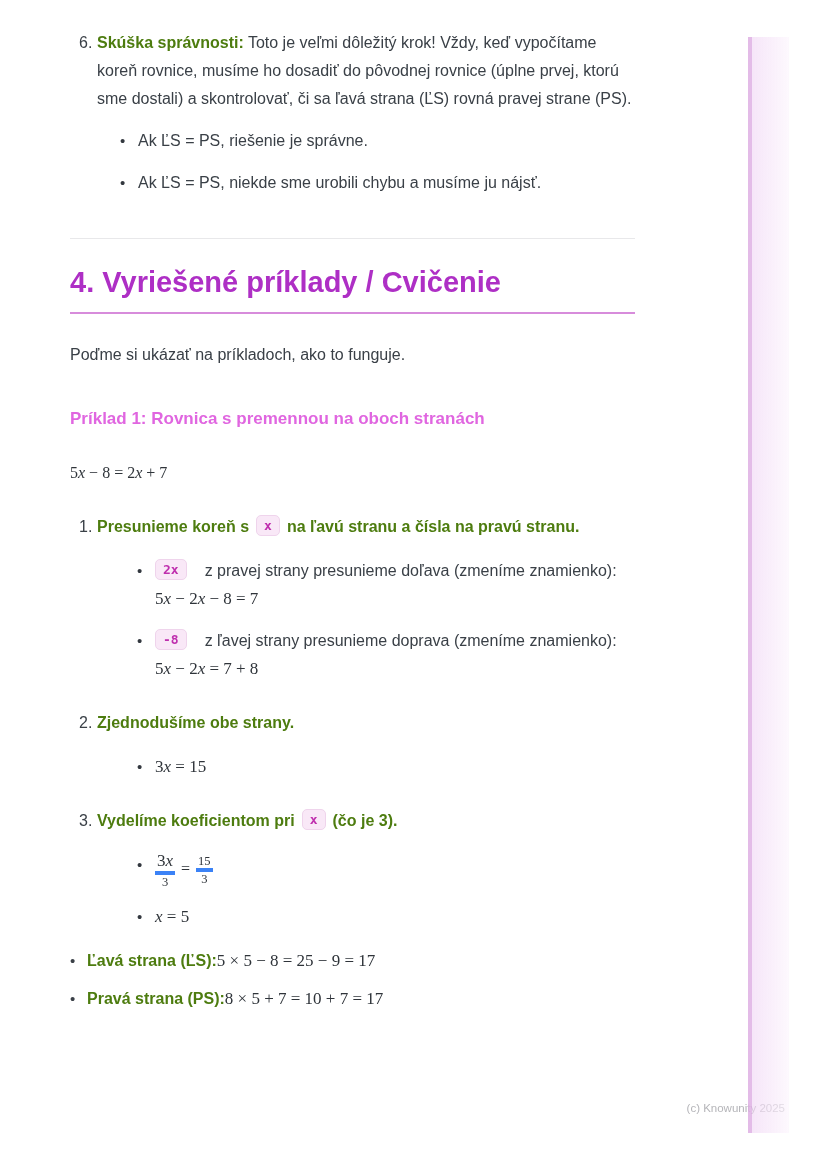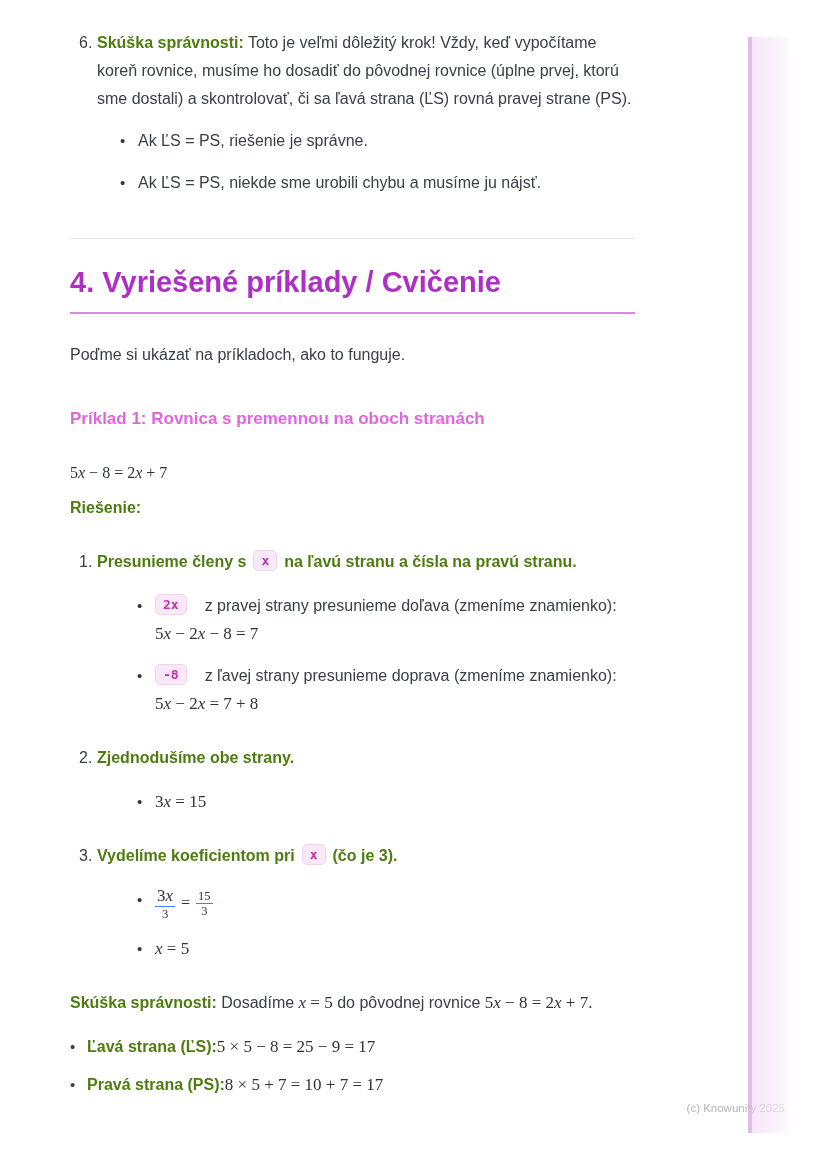--- a/index.html
+++ b/index.html
@@ -34,21 +34,21 @@
   .eq-line{font-family:"Liberation Serif","DejaVu Serif",serif;font-size:16px;line-height:28px;color:#2f343a;}
   .badge{
     display:inline-block;background:#f9e8f7;border:1px solid #efd4ec;border-radius:5px;
     color:#bf2fae;font-family:"DejaVu Sans Mono",monospace;font-weight:bold;font-size:13px;
     line-height:17px;padding:1px 7px;margin:0 7px;vertical-align:2px;
   }
   .badge.first{margin-left:0;margin-right:18px;}
   .frac{display:inline-flex;flex-direction:column;align-items:center;
     font-family:"Liberation Serif","DejaVu Serif",serif;font-size:12.5px;line-height:1.15;
     color:#2f343a;vertical-align:middle;}
-  .frac .fnum{border-bottom:1px solid #3b82f6;padding:0 2px;}
+  .frac .fnum{border-bottom:4px solid #3b82f6;padding:0 2px;}
   .frac .fden{padding:0 2px;}
   .freq{font-family:"Liberation Serif","DejaVu Serif",serif;font-size:16px;margin:0 6px;color:#2f343a;}
   .side-bar{
     position:absolute;left:748px;top:37px;width:37px;height:1096px;z-index:2;
     background:linear-gradient(90deg, rgba(240,213,244,0.60) 0%, rgba(252,245,253,0.65) 100%);
     border-left:4px solid rgba(206,138,214,0.55);
   }
   .copyright{position:absolute;top:1101px;right:43px;z-index:1;font-size:11.5px;line-height:14px;color:#b5b5b9;}
   
   .mt-item6{margin-top:29px;}
@@ -91,26 +91,25 @@
 
   <h1 class="mt-h1">4. Vyriešené príklady / Cvičenie</h1>
 
   <p class="mt-intro">Poďme si ukázať na príkladoch, ako to funguje.</p>
 
   <h2 class="mt-h2a">Príklad 1: Rovnica s premennou na oboch stranách</h2>
 
 
   <p class="mt-eq eq-line math">5<i>x</i> − 8 = 2<i>x</i> + 7</p>
 
-  <p class="mt-sol bold">Riešenie:</p>
 
   <div class="oli mt-steps">
     <span class="num">1.</span>
     <div class="obody">
-      <span class="bold">Presunieme členy s</span><span class="badge">x</span><span class="bold">na ľavú stranu a čísla na pravú stranu.</span>
+      <span class="bold">Presunieme koreň s</span><span class="badge">x</span><span class="bold">na ľavú stranu a čísla na pravú stranu.</span>
       <div class="sub">
         <div class="bli">
           <span class="marker">•</span>
           <div class="btext">
             <span class="badge first">2x</span><span>z pravej strany presunieme doľava (zmeníme znamienko): </span><span class="math">5<i>x</i> − 2<i>x</i> − 8 = 7</span>
           </div>
         </div>
         <div class="bli">
           <span class="marker">•</span>
           <div class="btext">
@@ -152,23 +151,20 @@
           </div>
         </div>
         <div class="bli">
           <span class="marker">•</span>
           <div class="btext"><span class="math"><i>x</i> = 5</span></div>
         </div>
       </div>
     </div>
   </div>
 
-  <p class="mt-check">
-    <span class="bold">Skúška správnosti:</span><span> Dosadíme </span><span class="math"><i>x</i> = 5</span><span> do pôvodnej rovnice </span><span class="math">5<i>x</i> − 8 = 2<i>x</i> + 7.</span>
-  </p>
 
   <div class="mt-sides">
     <div class="tli">
       <span class="marker">•</span>
       <div class="btext"><span class="bold">Ľavá strana (ĽS):</span><span class="math">5 × 5 − 8 = 25 − 9 = 17</span></div>
     </div>
     <div class="tli">
       <span class="marker">•</span>
       <div class="btext"><span class="bold">Pravá strana (PS):</span><span class="math">8 × 5 + 7 = 10 + 7 = 17</span></div>
     </div>

